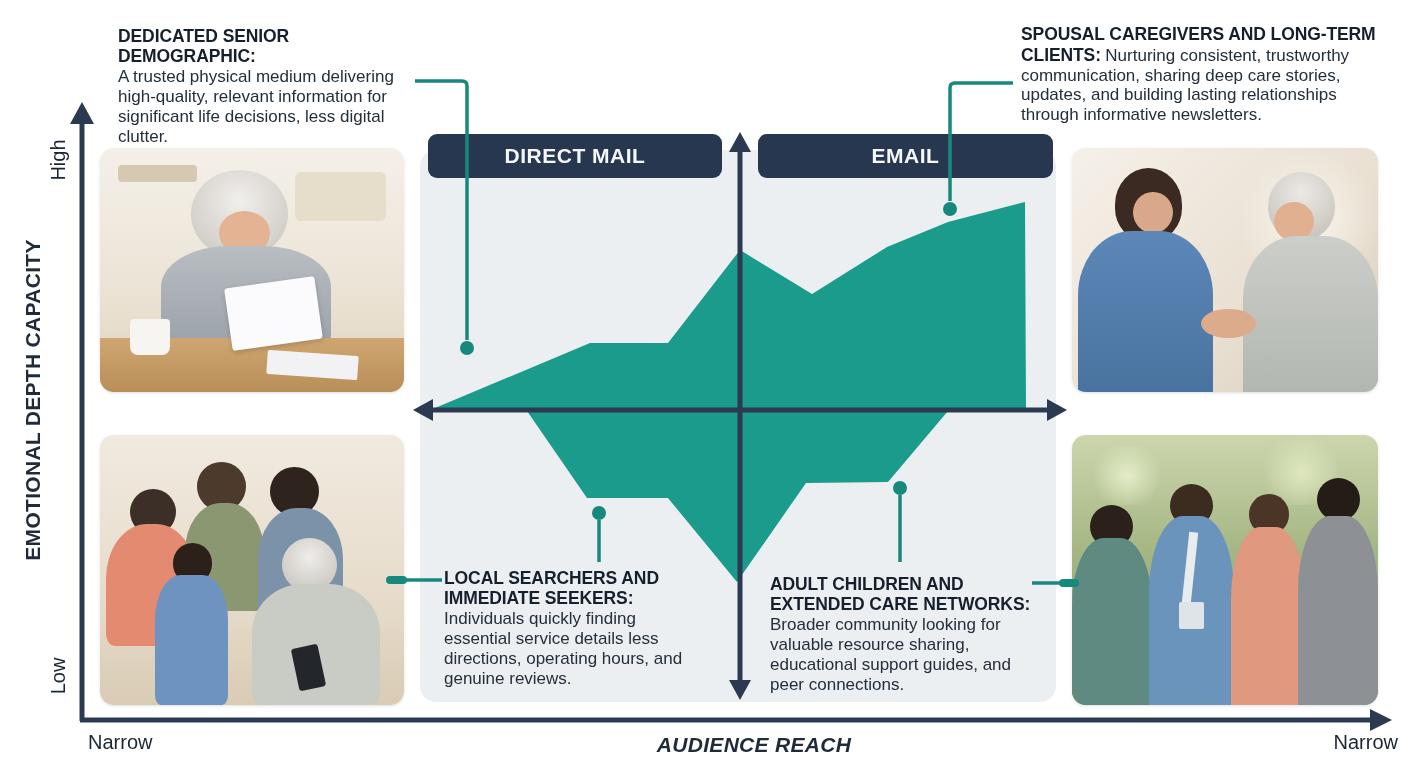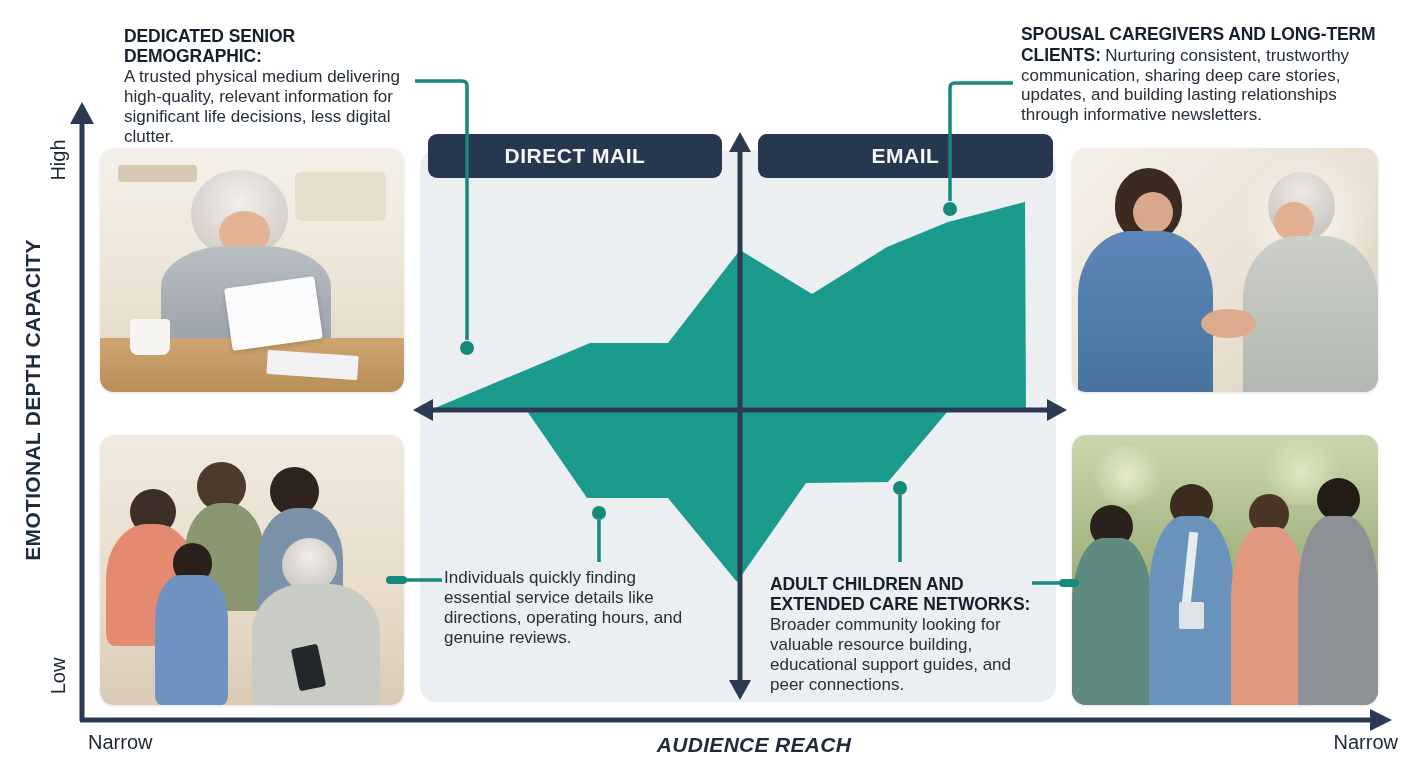--- a/index.html
+++ b/index.html
@@ -30,21 +30,21 @@
   .lbl-high{left:58px;top:160px;}
   .lbl-low{left:58px;top:676px;}
   .lbl-ydepth{left:33px;top:400px;}
   .lbl-narrow{left:88px;top:731px;}
   .lbl-reach{left:754px;top:733px;transform:translateX(-50%);font-style:italic;}
   .lbl-broad{left:1398px;top:731px;transform:translateX(-100%);}
   
   .ann{z-index:5;line-height:1.17;}
   .ann .t{font-weight:700;font-size:17.5px;color:#15202c;letter-spacing:-.1px;}
   .ann .b{font-size:17px;color:#242f3a;}
-  .ann-tl{left:124px;top:26px;width:312px;}
+  .ann-tl{left:118px;top:26px;width:312px;}
   .ann-tr{left:1021px;top:24px;width:374px;}
   .ann-bl{left:444px;top:568px;width:258px;}
   .ann-br{left:770px;top:568px;width:268px;margin-top:6px;}
   
   .photo{border-radius:14px;overflow:hidden;z-index:1;box-shadow:0 1px 3px rgba(30,40,50,.15);}
   .photo>div{position:absolute;}
   .ph-tl{left:100px;top:148px;width:304px;height:244px;background:linear-gradient(180deg,#f4f0e9 0%,#ece4d6 55%,#e0d4c0 100%);}
   .ph-bl{left:100px;top:435px;width:304px;height:270px;background:linear-gradient(180deg,#f0eadf 0%,#e7dccb 60%,#d9cbb4 100%);}
   .ph-tr{left:1072px;top:148px;width:306px;height:244px;background:linear-gradient(135deg,#f5f0e9 0%,#e9e0d2 60%,#d9cdbb 100%);}
   .ph-br{left:1072px;top:435px;width:306px;height:270px;background:linear-gradient(180deg,#ccd6ad 0%,#a3b582 45%,#7f9566 100%);}
@@ -202,20 +202,21 @@
 
   <div class="abs ann ann-tl">
     <div class="t">DEDICATED SENIOR DEMOGRAPHIC:</div>
     <div class="b">A trusted physical medium delivering high-quality, relevant information for significant life decisions, less digital clutter.</div>
   </div>
   <div class="abs ann ann-tr">
     <span class="t">SPOUSAL CAREGIVERS AND LONG-TERM CLIENTS:</span>
     <span class="b"> </span><span class="b">Nurturing consistent, trustworthy communication, sharing deep care stories, updates, and building lasting relationships through informative newsletters.</span>
   </div>
   <div class="abs ann ann-bl">
-    <div class="b">Individuals quickly finding essential service details like directions, operating hours, and genuine reviews.</div>
+    <div class="t">LOCAL SEARCHERS AND IMMEDIATE SEEKERS:</div>
+    <div class="b">Individuals quickly finding essential service details less directions, operating hours, and genuine reviews.</div>
   </div>
   <div class="abs ann ann-br">
     <div class="t">ADULT CHILDREN AND EXTENDED CARE NETWORKS:</div>
-    <div class="b">Broader community looking for valuable resource building, educational support guides, and peer connections.</div>
+    <div class="b">Broader community looking for valuable resource sharing, educational support guides, and peer connections.</div>
   </div>
 
 </div>
 
 </body></html>

